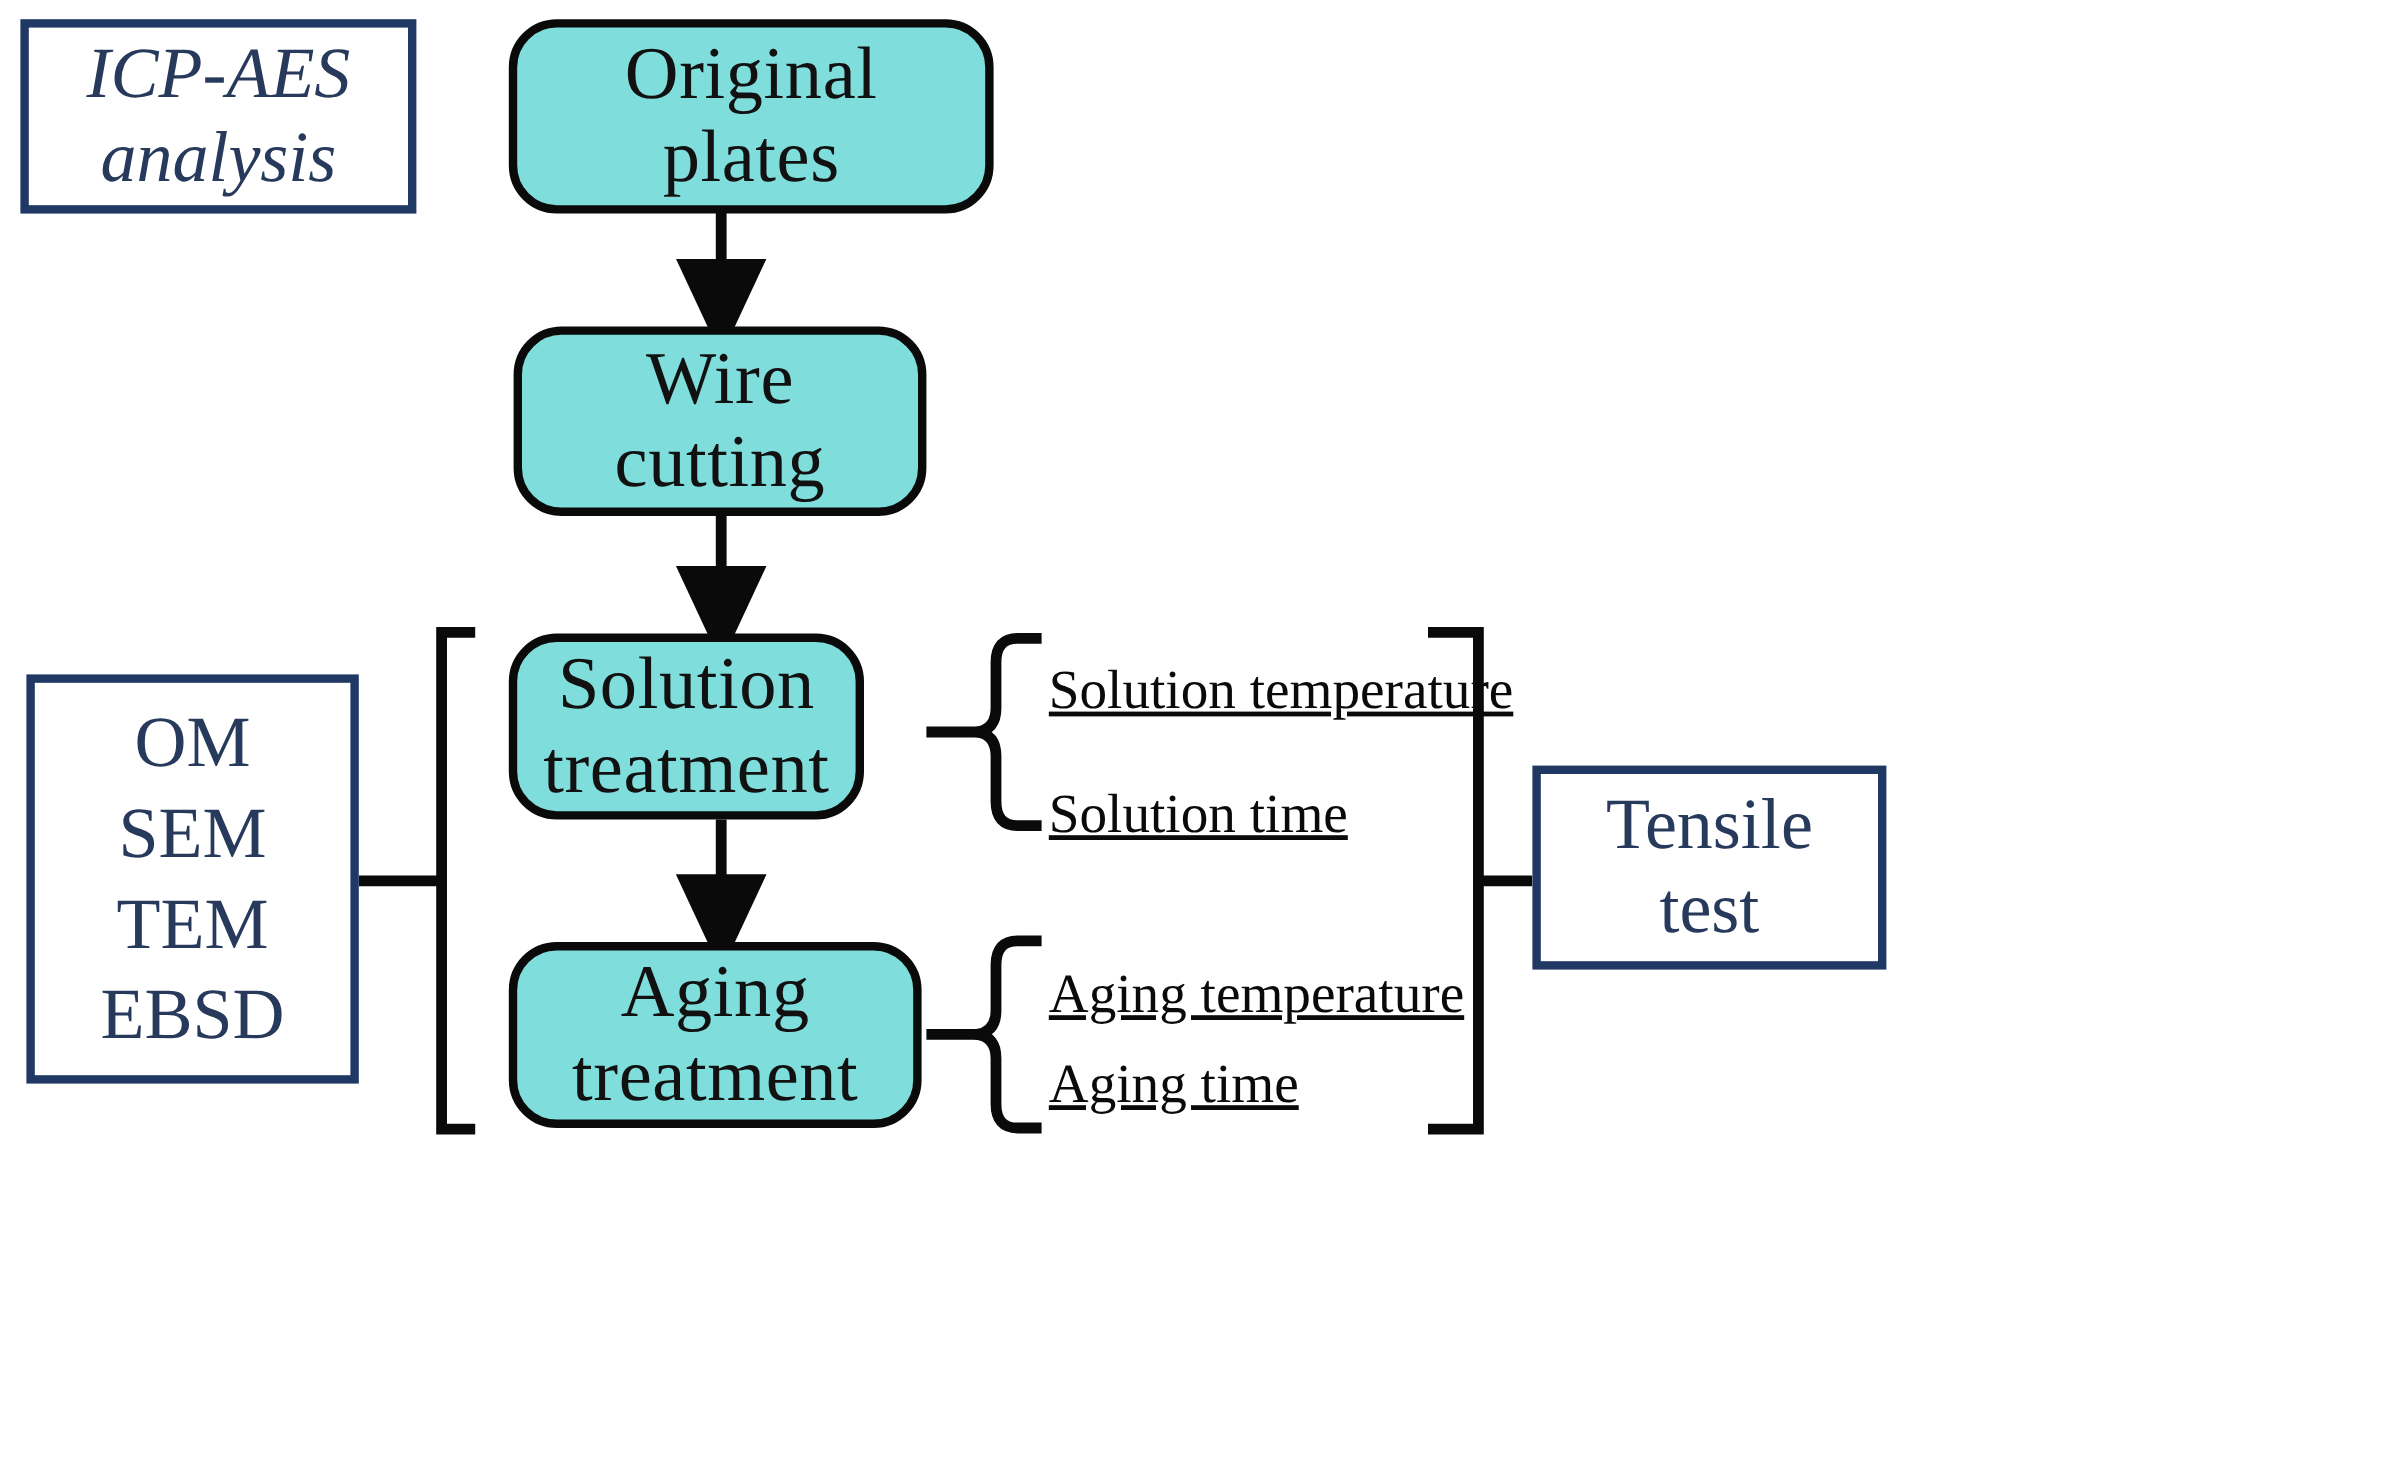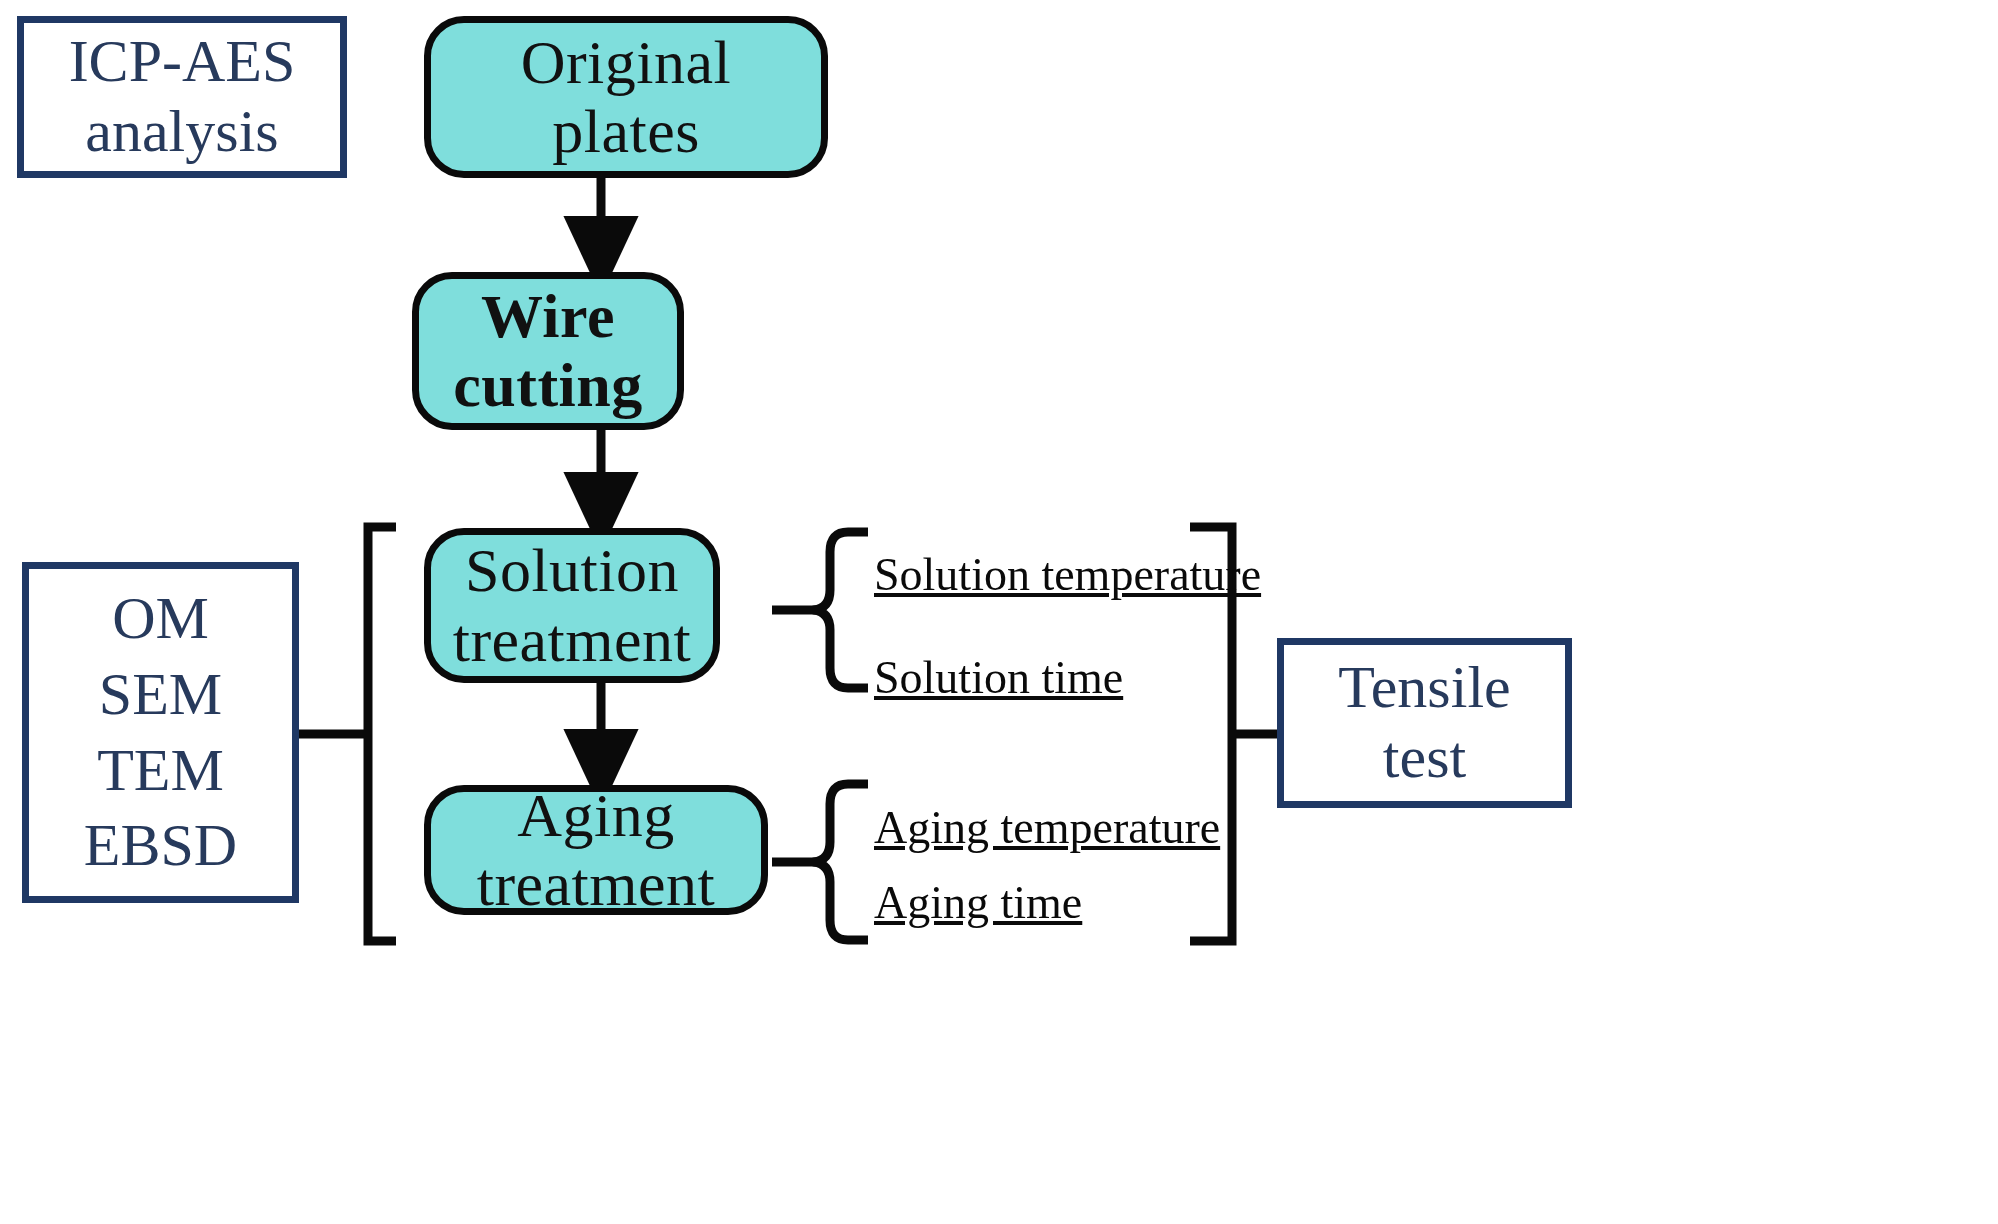--- a/index.html
+++ b/index.html
@@ -123,41 +123,41 @@
              L 830,842
              Q 830,860 814,862
              Q 830,864 830,882
              L 830,920
              Q 830,940 848,940
              L 868,940" fill="none" stroke="#0a0a0a" stroke-width="9" stroke-linecap="butt" stroke-linejoin="round"></path>
     
     <line x1="772" y1="862" x2="818" y2="862" stroke="#0a0a0a" stroke-width="9"></line>
   </svg>
 
-  <div class="node analysis" style="left:17px; top:16px; width:330px; height:162px;">
+  <div class="node analysis" style="left:17px; top:16px; width:330px; height:162px;font-style:italic;">
     <span class="line">ICP-AES</span>
     <span class="line">analysis</span>
   </div>
 
   <div class="node proc" style="left:424px; top:16px; width:404px; height:162px;">
     <span class="line">Original</span>
     <span class="line">plates</span>
   </div>
 
-  <div class="node proc" style="left:412px; top:272px; width:272px; height:158px;font-weight:bold;">
+  <div class="node proc" style="left:428px; top:272px; width:344px; height:158px;">
     <span class="line">Wire</span>
     <span class="line">cutting</span>
   </div>
 
   <div class="node proc" style="left:424px; top:528px; width:296px; height:155px;">
     <span class="line">Solution</span>
     <span class="line">treatment</span>
   </div>
 
-  <div class="node proc" style="left:424px; top:785px; width:344px; height:130px;">
+  <div class="node proc" style="left:424px; top:785px; width:344px; height:155px;">
     <span class="line">Aging</span>
     <span class="line">treatment</span>
   </div>
 
   <div class="node analysis list" style="left:22px; top:562px; width:277px; height:341px;">
     <span class="line">OM</span>
     <span class="line">SEM</span>
     <span class="line">TEM</span>
     <span class="line">EBSD</span>
   </div>

